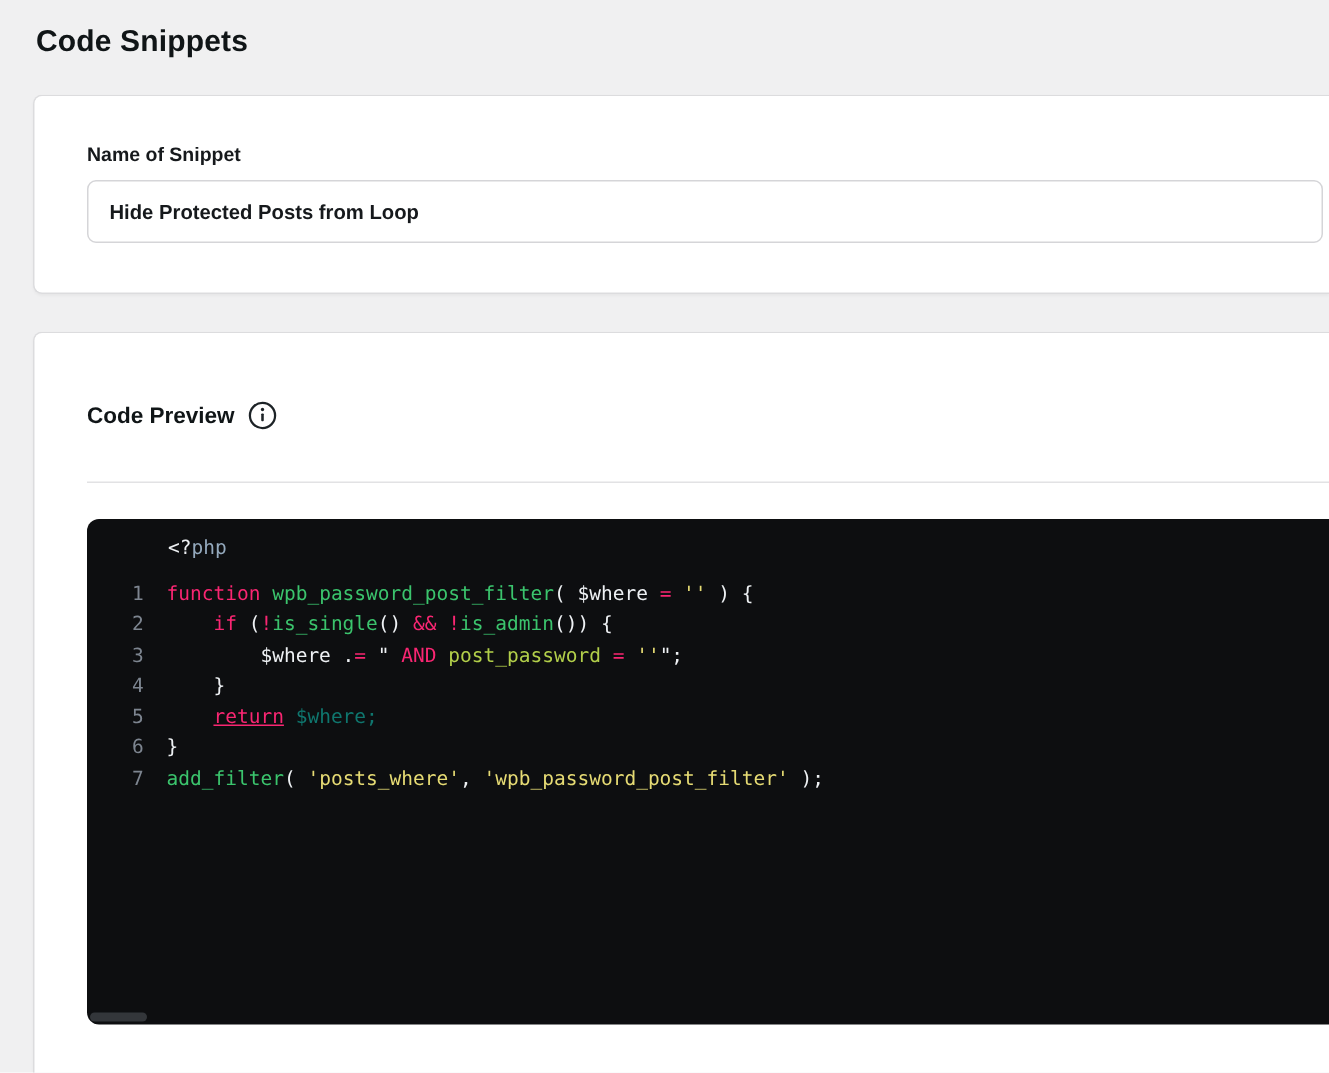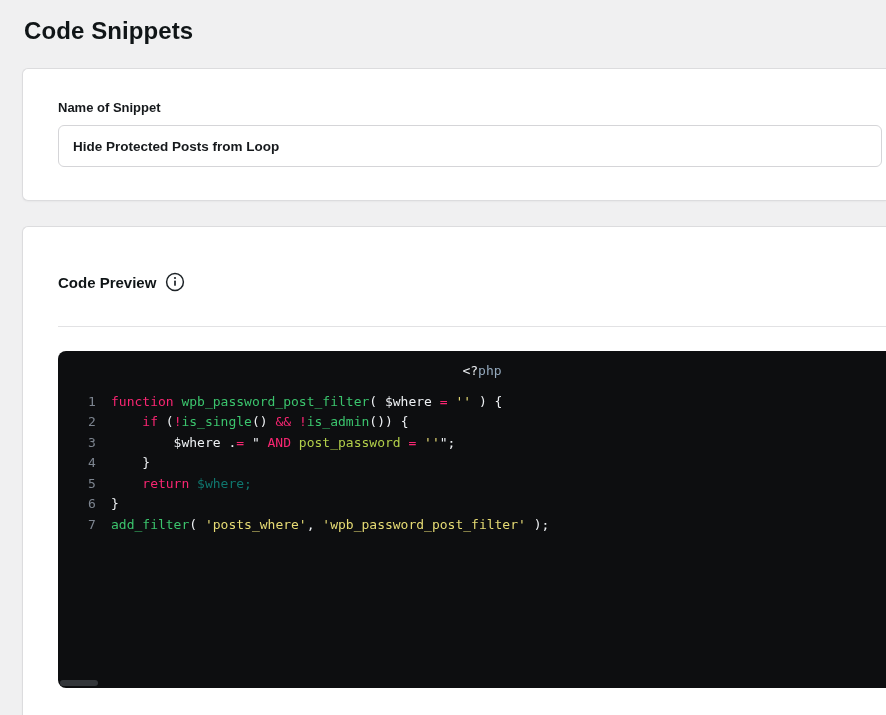--- a/index.html
+++ b/index.html
@@ -5,21 +5,21 @@
   * { box-sizing: border-box; }
   html, body { margin: 0; padding: 0; }
   body {
     width: 886px; height: 715px; overflow: hidden;
     background: #f0f0f1;
     font-family: "Liberation Sans", sans-serif;
     color: #1d2327;
   }
   .page-title {
     margin: 0; padding: 17px 0 0 24px;
-    font-size: 24px; font-weight: 700; letter-spacing: .1px;
+    font-size: 20px; font-weight: 700; letter-spacing: .1px;
     color: #101517;
   }
   .card {
     background: #ffffff;
     border: 1px solid #dcdcde; border-right: none;
     border-radius: 6px 0 0 6px;
     box-shadow: 0 1px 2px rgba(0,0,0,.04);
     margin-left: 22px;
   }
   .card-name { margin-top: 23px; padding: 31px 12px 33px 35px; }
@@ -52,21 +52,21 @@
     position: relative;
     margin: 24px 0 0 35px;
     height: 337px;
     background: #0d0e10;
     border-radius: 8px 0 0 8px;
     padding-top: 10px;
     font-family: "DejaVu Sans Mono", "Liberation Mono", monospace;
     font-size: 13px; line-height: 20.5px;
     overflow: hidden;
   }
-  .php-line { padding-left: 20px; white-space: pre; margin-bottom: 10px; text-align: center; }
+  .php-line { padding-left: 54px; white-space: pre; margin-bottom: 10px; }
   .code-line { padding-left: 30px; white-space: pre; }
   .code-line .ln {
     display: inline-block; width: 14px; margin-right: 9px;
   }
   .h-scrollbar {
     position: absolute; left: 2px; bottom: 2px;
     width: 38px; height: 6px; border-radius: 3px;
     background: #33363a;
   }
 </style>
@@ -96,21 +96,21 @@
 
     <hr class="divider">
 
     <div class="code-editor" style="background: rgb(13, 14, 16);">
       <div class="php-line"><span style="color: rgb(238, 241, 244);">&lt;?</span><span style="color: rgb(148, 169, 189);">php</span></div>
       <div id="code-lines">
           <div class="code-line"><span class="ln" style="color: rgb(125, 133, 144);">1</span><span style="color: rgb(249, 38, 114);">function</span><span style="color: rgb(238, 241, 244);"> </span><span style="color: rgb(59, 196, 109);">wpb_password_post_filter</span><span style="color: rgb(238, 241, 244);">( $where </span><span style="color: rgb(249, 38, 114);">=</span><span style="color: rgb(238, 241, 244);"> </span><span style="color: rgb(230, 219, 116);">''</span><span style="color: rgb(238, 241, 244);"> ) {</span></div>
           <div class="code-line"><span class="ln" style="color: rgb(125, 133, 144);">2</span><span style="color: rgb(238, 241, 244);">    </span><span style="color: rgb(249, 38, 114);">if</span><span style="color: rgb(238, 241, 244);"> (</span><span style="color: rgb(249, 38, 114);">!</span><span style="color: rgb(59, 196, 109);">is_single</span><span style="color: rgb(238, 241, 244);">() </span><span style="color: rgb(249, 38, 114);">&amp;&amp;</span><span style="color: rgb(238, 241, 244);"> </span><span style="color: rgb(249, 38, 114);">!</span><span style="color: rgb(59, 196, 109);">is_admin</span><span style="color: rgb(238, 241, 244);">()) {</span></div>
           <div class="code-line"><span class="ln" style="color: rgb(125, 133, 144);">3</span><span style="color: rgb(238, 241, 244);">        $where .</span><span style="color: rgb(249, 38, 114);">=</span><span style="color: rgb(238, 241, 244);"> " </span><span style="color: rgb(249, 38, 114);">AND</span><span style="color: rgb(238, 241, 244);"> </span><span style="color: rgb(178, 207, 74);">post_password</span><span style="color: rgb(238, 241, 244);"> </span><span style="color: rgb(249, 38, 114);">=</span><span style="color: rgb(238, 241, 244);"> </span><span style="color: rgb(230, 219, 116);">''</span><span style="color: rgb(238, 241, 244);">";</span></div>
           <div class="code-line"><span class="ln" style="color: rgb(125, 133, 144);">4</span><span style="color: rgb(238, 241, 244);">    }</span></div>
-          <div class="code-line"><span class="ln" style="color: rgb(125, 133, 144);">5</span><span style="color: rgb(238, 241, 244);">    </span><span style="color: rgb(249, 38, 114);">return</span><span style="color: #0f766e;"> $where;</span></div>
+          <div class="code-line"><span class="ln" style="color: rgb(125, 133, 144);">5</span><span style="color: rgb(238, 241, 244);">    </span><span style="color: rgb(249, 38, 114); text-decoration: underline;">return</span><span style="color: #0f766e;"> $where;</span></div>
           <div class="code-line"><span class="ln" style="color: rgb(125, 133, 144);">6</span><span style="color: rgb(238, 241, 244);">}</span></div>
           <div class="code-line"><span class="ln" style="color: rgb(125, 133, 144);">7</span><span style="color: rgb(59, 196, 109);">add_filter</span><span style="color: rgb(238, 241, 244);">( </span><span style="color: rgb(230, 219, 116);">'posts_where'</span><span style="color: rgb(238, 241, 244);">, </span><span style="color: rgb(230, 219, 116);">'wpb_password_post_filter'</span><span style="color: rgb(238, 241, 244);"> );</span></div>
         </div>
       <div class="h-scrollbar"></div>
     </div>
   </section>
 
 </div>
 
 </body></html>

